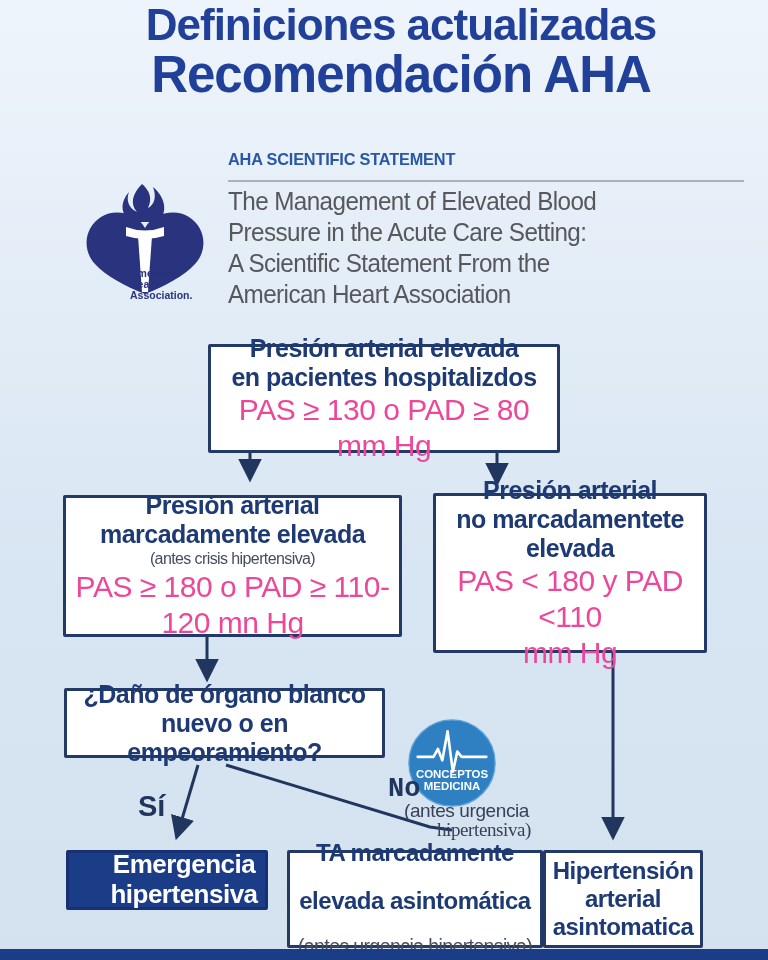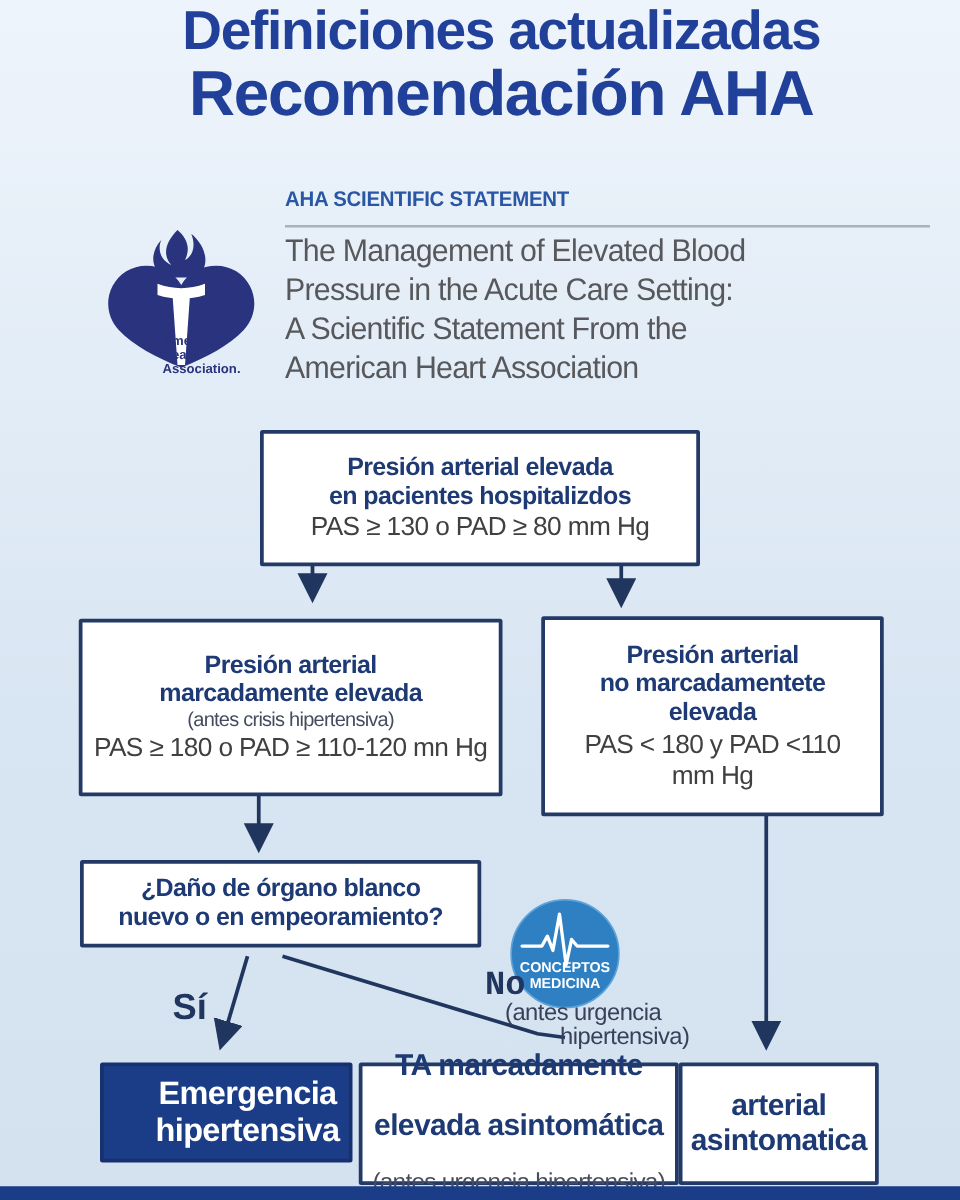--- a/index.html
+++ b/index.html
@@ -15,38 +15,38 @@
   
   .aha-eyebrow{position:absolute;left:228px;top:150px;font-size:17px;font-weight:700;color:#2a57a5;letter-spacing:-0.2px;transform:scaleX(0.96);transform-origin:left;}
   .aha-rule{position:absolute;left:228px;top:180px;width:516px;height:2px;background:#a7b2bd;}
   .aha-statement{position:absolute;left:228px;top:186px;width:450px;font-size:25px;line-height:31px;color:#57585b;letter-spacing:-0.6px;transform:scaleX(0.97);transform-origin:left;}
   .aha-logo{position:absolute;left:80px;top:180px;}
   .aha-logo-text{position:absolute;left:130px;top:268px;font-size:10.5px;font-weight:700;color:#29337e;line-height:11px;}
   
   #wires{position:absolute;left:0;top:0;z-index:1;}
   .fbox{position:absolute;z-index:2;background:#ffffff;border:3px solid #233a66;border-radius:2px;
         display:flex;flex-direction:column;align-items:center;justify-content:center;text-align:center;box-sizing:border-box;}
-  .b-title{font-size:20px;font-weight:700;color:#1e3a75;line-height:1.16;letter-spacing:-0.5px;}
+  .b-title{font-size:25px;font-weight:700;color:#1e3a75;line-height:1.16;letter-spacing:-0.5px;}
   .b-sub{font-size:16px;color:#454c5e;line-height:1.2;letter-spacing:-0.6px;}
-  .b-crit{font-size:21px;color:#404040;line-height:1.2;letter-spacing:-0.5px;}
+  .b-crit{font-size:30px;color:#ec4899;line-height:1.2;letter-spacing:-0.5px;}
   .box-root{left:208px;top:344px;width:352px;height:109px;}
   .box-left{left:63px;top:495px;width:339px;height:142px;}
   .box-right{left:433px;top:493px;width:274px;height:160px;}
   .box-question{left:64px;top:688px;width:321px;height:70px;}
-  .box-emergency{left:80px;top:850px;width:202px;height:80px;background:#1b3c87;border:3px solid #163070;padding-left:34px;}
+  .box-emergency{left:66px;top:850px;width:202px;height:60px;background:#1b3c87;border:3px solid #163070;padding-left:34px;}
   .box-emergency .b-white{font-size:26px;font-weight:700;color:#ffffff;line-height:1.15;letter-spacing:-0.5px;}
   .box-ta{left:287px;top:850px;width:256px;height:98px;gap:20px;}
   .box-hta{left:543px;top:850px;width:160px;height:98px;}
   .box-ta .b-title,.box-hta .b-title{font-size:24px;}
   .box-ta .b-sub{font-size:19.5px;}
   .lbl-yes{position:absolute;left:138px;top:790px;z-index:2;font-size:29px;font-weight:700;color:#20365f;}
   .lbl-no{position:absolute;left:388px;top:776px;z-index:2;font-size:27px;font-weight:700;color:#20365f;line-height:1;font-family:Liberation Mono, monospace;}
   .lbl-no-sub{position:absolute;z-index:2;font-size:19px;font-weight:500;color:#39415a;letter-spacing:-0.4px;}
   .lbl-no-sub1{left:404px;top:800px;}
-  .lbl-no-sub2{left:448px;top:819px;}
+  .lbl-no-sub2{left:437px;top:819px;font-family:Liberation Serif, serif;}
   
   .wm{position:absolute;left:408px;top:719px;z-index:2;}
   .bottom-strip{position:absolute;left:0;top:949px;width:768px;height:11px;background:#1b3c87;z-index:3;}
 </style>
 </head>
 <body>
 
 <div id="stage">
 
   <div class="title-block">
@@ -142,18 +142,19 @@
     <div class="b-white">hipertensiva</div>
   </div>
 
   <div class="fbox box-ta">
     <div class="b-title">TA marcadamente</div>
     <div class="b-title">elevada asintomática</div>
     <div class="b-sub">(antes urgencia hipertensiva)</div>
   </div>
 
   <div class="fbox box-hta">
+    <div class="b-title">Hipertensión</div>
     <div class="b-title">arterial</div>
     <div class="b-title">asintomatica</div>
   </div>
 
   <div class="bottom-strip"></div>
 </div>
 
 </body></html>

